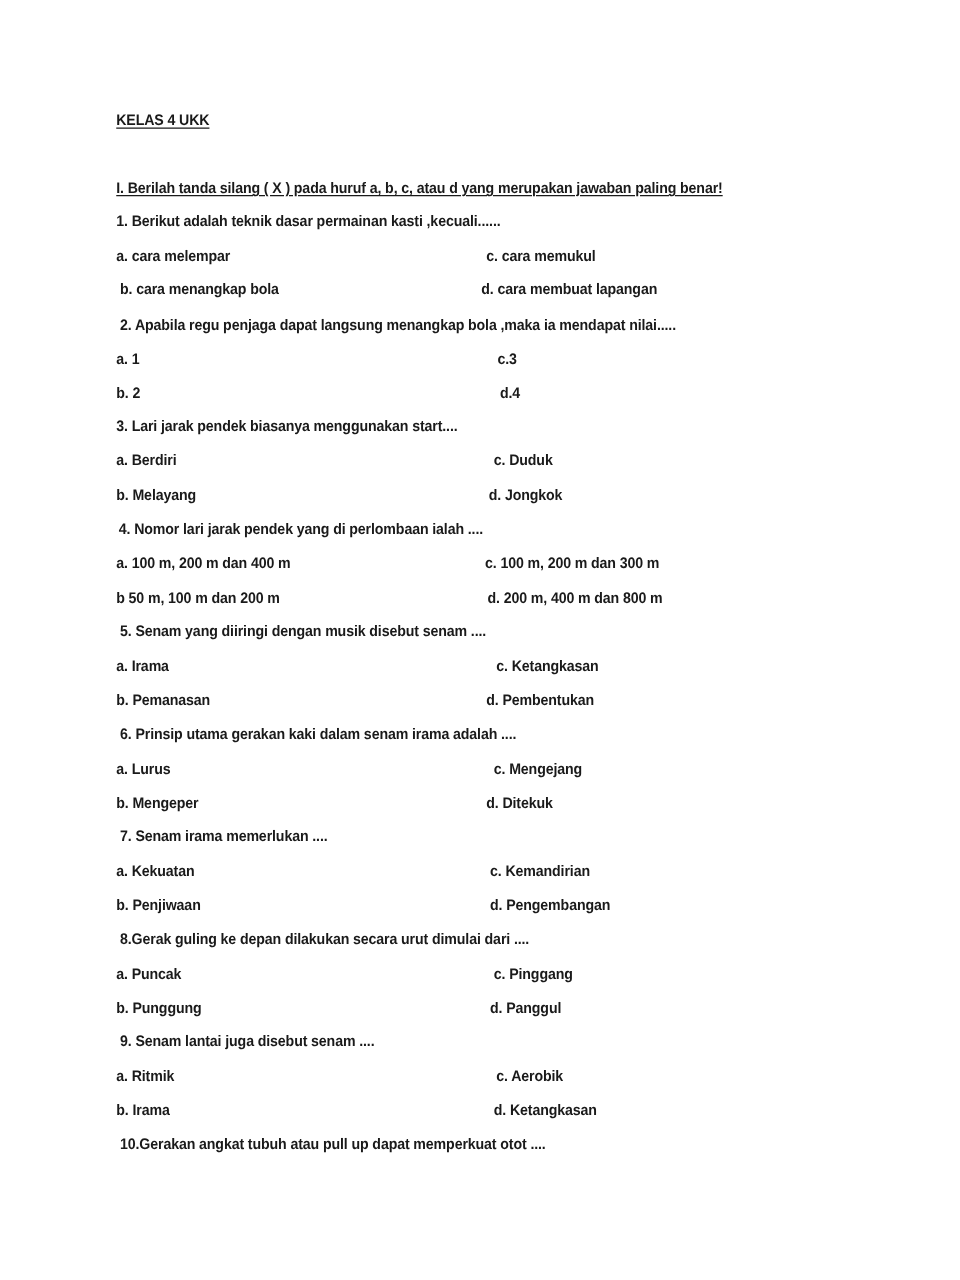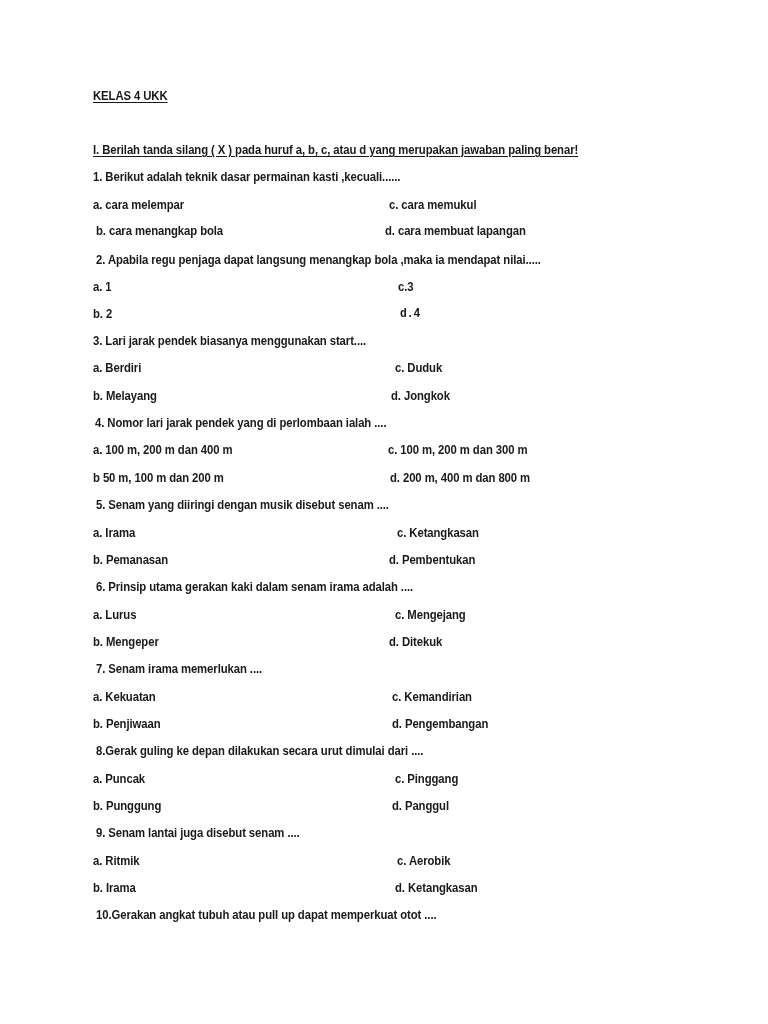--- a/index.html
+++ b/index.html
@@ -47,21 +47,21 @@
   <div class="line" style="left:93px; top:169px;">1. Berikut adalah teknik dasar permainan kasti ,kecuali......</div>
   <div class="line" style="left:93px; top:197px;">a. cara melempar</div>
   <div class="line" style="left:389px; top:197px;">c. cara memukul</div>
   <div class="line" style="left:96px; top:223px;">b. cara menangkap bola</div>
   <div class="line" style="left:385px; top:223px;">d. cara membuat lapangan</div>
 
   <div class="line" style="left:96px; top:252px;">2.  Apabila regu penjaga dapat langsung menangkap bola ,maka ia mendapat nilai.....</div>
   <div class="line" style="left:93px; top:279px;">a. 1</div>
   <div class="line" style="left:398px; top:279px;">c.3</div>
   <div class="line" style="left:93px; top:306px;">b. 2</div>
-  <div class="line" style="left:400px; top:306px;font-family:Liberation Mono, monospace;">d.4</div>
+  <div class="line" style="left:400px; top:306px;">d.4</div>
 
   <div class="line" style="left:93px; top:333px;">3. Lari jarak pendek biasanya menggunakan start....</div>
   <div class="line" style="left:93px; top:360px;">a. Berdiri</div>
   <div class="line" style="left:395px; top:360px;">c. Duduk</div>
   <div class="line" style="left:93px; top:388px;">b. Melayang</div>
   <div class="line" style="left:391px; top:388px;">d. Jongkok</div>
 
   <div class="line" style="left:95px; top:415px;">4. Nomor lari jarak pendek yang di perlombaan ialah ....</div>
   <div class="line" style="left:93px; top:442px;">a. 100 m, 200 m dan 400 m</div>
   <div class="line" style="left:388px; top:442px;">c. 100 m, 200 m dan 300 m</div>

